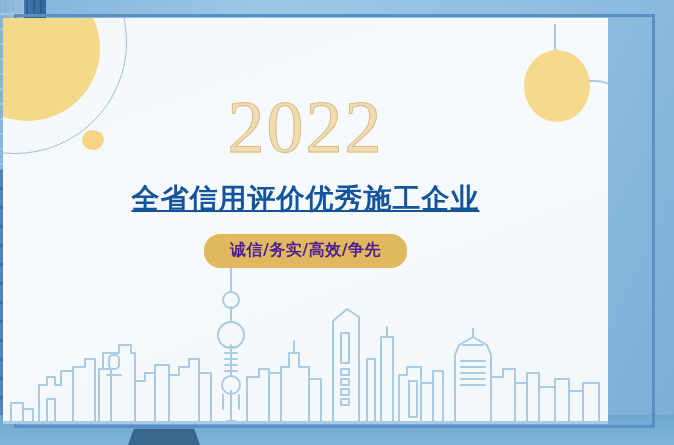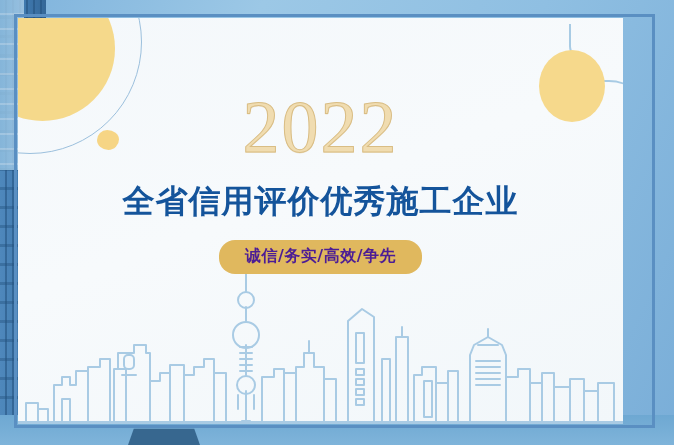--- a/index.html
+++ b/index.html
@@ -72,21 +72,21 @@
     position: absolute;
     left: 14px; top: 14px;
     width: 641px; height: 414px;
     border: 3px solid #5a8fc2;
     box-sizing: border-box;
   }
 
   
   .card {
     position: absolute;
-    left: 18px; top: 18px;
+    left: 3px; top: 18px;
     width: 605px; height: 406px;
     overflow: hidden;
     background: linear-gradient(160deg, #f4f8fb 0%, #f7fafc 45%, #f2f7fa 100%);
   }
 
   
   .deco { position: absolute; pointer-events: none; }
 
   .circle-big-tl {
     left: -48px; top: -42px;
@@ -144,25 +144,26 @@
     line-height: 1;
     letter-spacing: 2px;
     font-weight: 400;
     color: #f0dcb0;
     -webkit-text-stroke: 1px #d9bd84;
     text-shadow: 0 1px 0 rgba(220,190,130,.35);
   }
 
   .headline {
     margin-top: 16px;
-    font-size: 32px;
+    font-size: 28px;
     font-weight: 700;
     letter-spacing: 1px;
     color: #14549b;
     font-family: "DejaVu Sans", "Liberation Sans", sans-serif;
+    text-decoration: underline;
   }
 
   .pill-wrap {
     margin-top: 16px;
   }
   .pill {
     display: inline-block;
     padding: 6px 26px 7px 26px;
     border-radius: 16px;
     background: #e0b85e;

